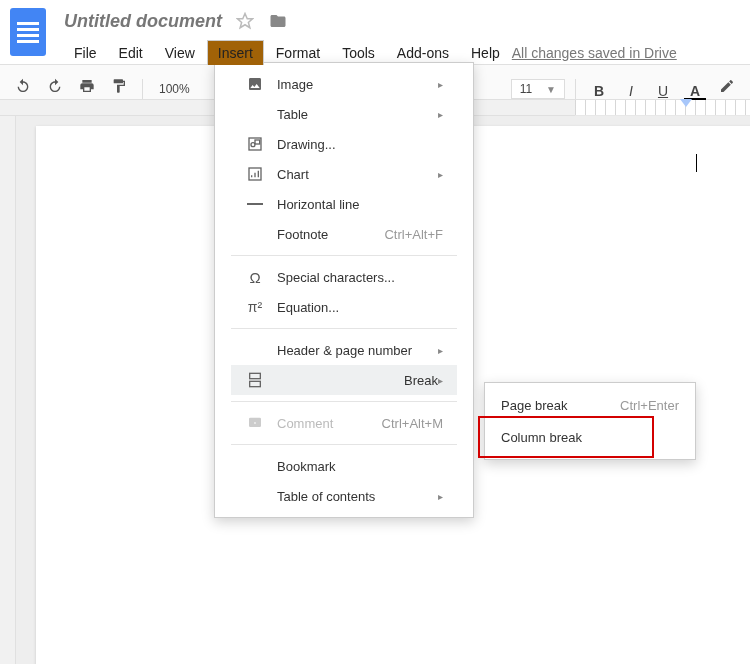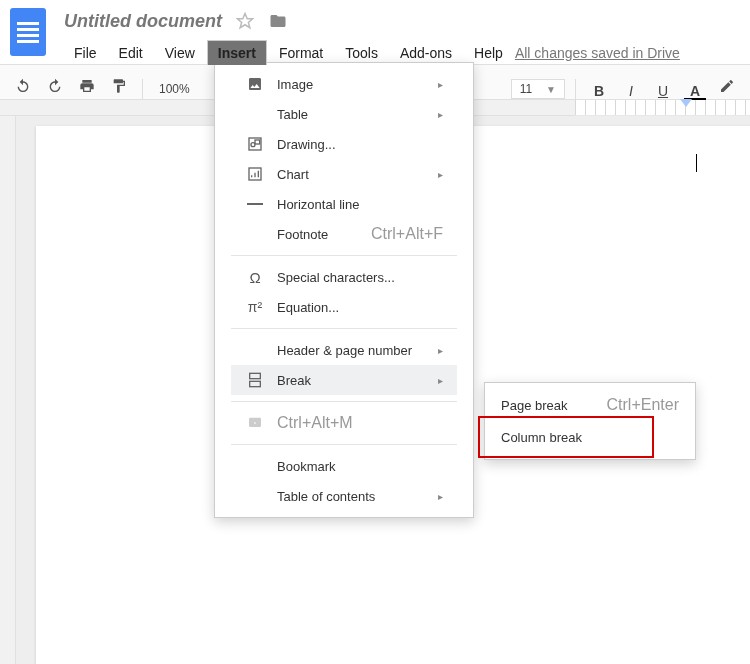--- a/index.html
+++ b/index.html
@@ -57,26 +57,25 @@
     margin-top: 6px;
     align-items: center;
   }
   .menu-item {
     padding: 4px 10px;
     font-size: 14px;
     color: #222;
     cursor: pointer;
   }
   .menu-item.active {
-    background: #737373;
+    background: #a16207;
     border: 1px solid #ccc;
     border-bottom: none;
     position: relative;
     z-index: 20;
-    font-weight: bold;
   }
   .save-status {
     font-size: 14px;
     color: #777;
     text-decoration: underline;
   }
   
   .toolbar {
     height: 36px;
     border-top: 1px solid #e0e0e0;
@@ -191,30 +190,30 @@
     display:flex;
     align-items:center;
     height:30px;
     padding: 0 14px 0 12px;
     color:#333;
     font-size:13px;
     position:relative;
     cursor:pointer;
   }
   .mi.disabled { color:#bbb; }
-  .mi.hover { background:#eef0f1; }
+  .mi.hover { background:#eef0f1;text-align:right; }
   .mi .icon-slot {
     width:24px;
     display:flex; align-items:center; justify-content:center;
     margin-right:10px;
     color:#555;
   }
   .mi.disabled .icon-slot { color:#ccc;}
   .mi .label { flex:1; }
-  .mi .shortcut { color:#999; font-size:16px;}
+  .mi .shortcut { color:#999; font-size:13px;}
   .mi .chev {
     color:#888;
     font-size:10px;
   }
   .menu .divider {
     height:1px;
     background:#e4e4e4;
     margin:6px 0;
   }
   
@@ -408,20 +407,21 @@
     <span class="chev">▸</span>
   </div>
   <div class="divider"></div>
   <div class="mi disabled">
     <span class="icon-slot">
         <svg width="16" height="16" viewBox="0 0 24 24" fill="#ccc">
           <rect x="3" y="4" width="18" height="14" rx="2"></rect>
           <path d="M11 11h2v2h-2z" fill="#fff"></path>
         </svg>
       </span>
+    <span class="label">Comment</span>
     <span class="shortcut">Ctrl+Alt+M</span>
   </div>
   <div class="divider"></div>
   <div class="mi">
     <span class="icon-slot"></span>
     <span class="label">Bookmark</span>
   </div>
   <div class="mi">
     <span class="icon-slot"></span>
     <span class="label">Table of contents</span>

